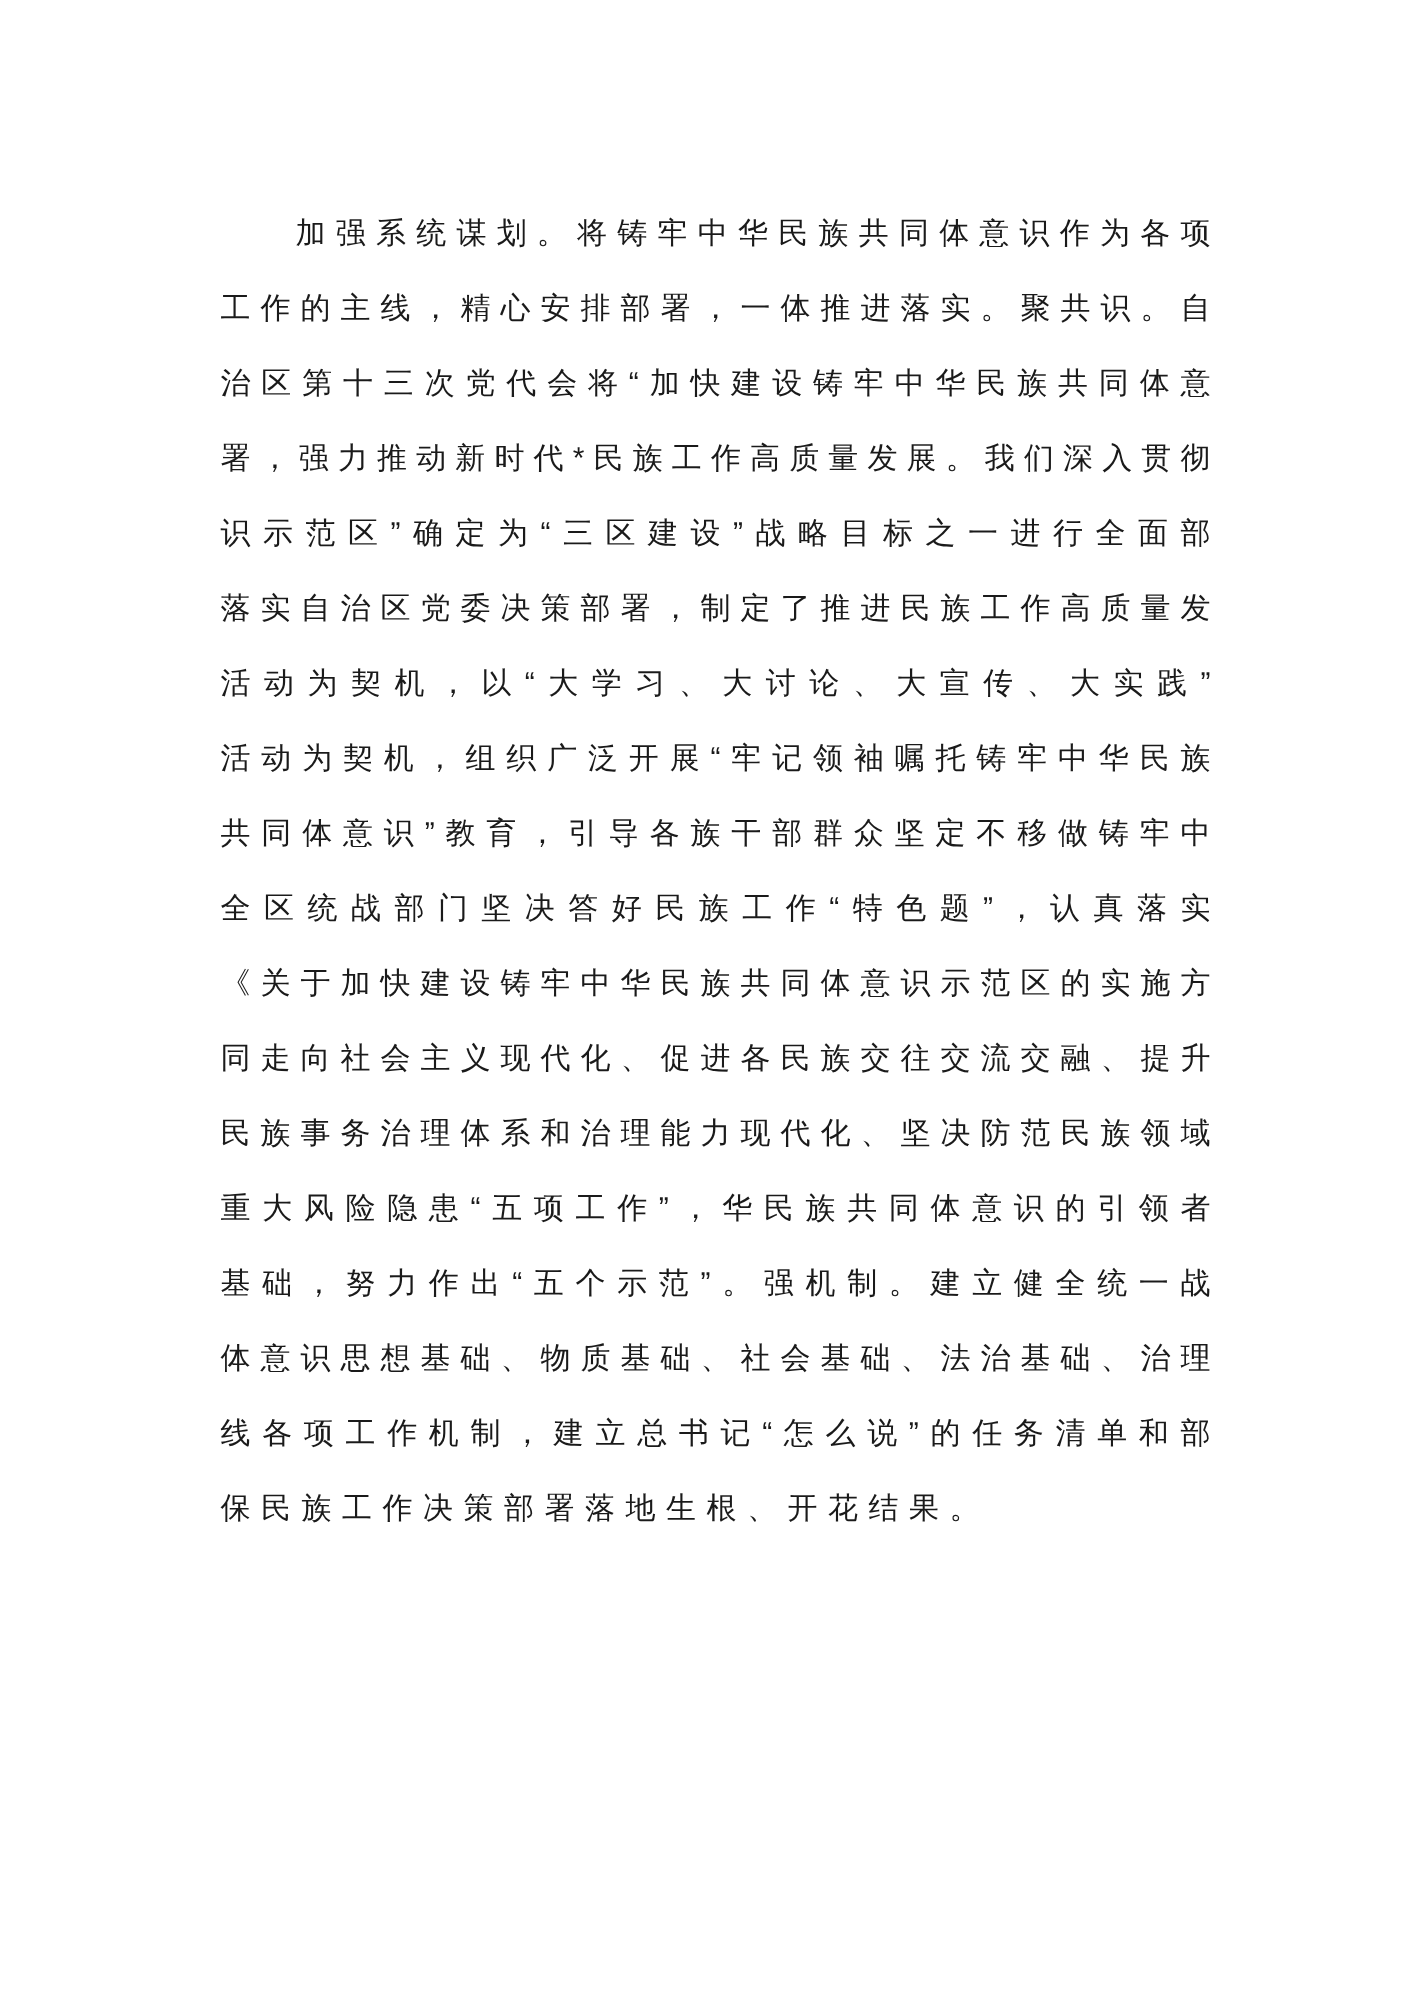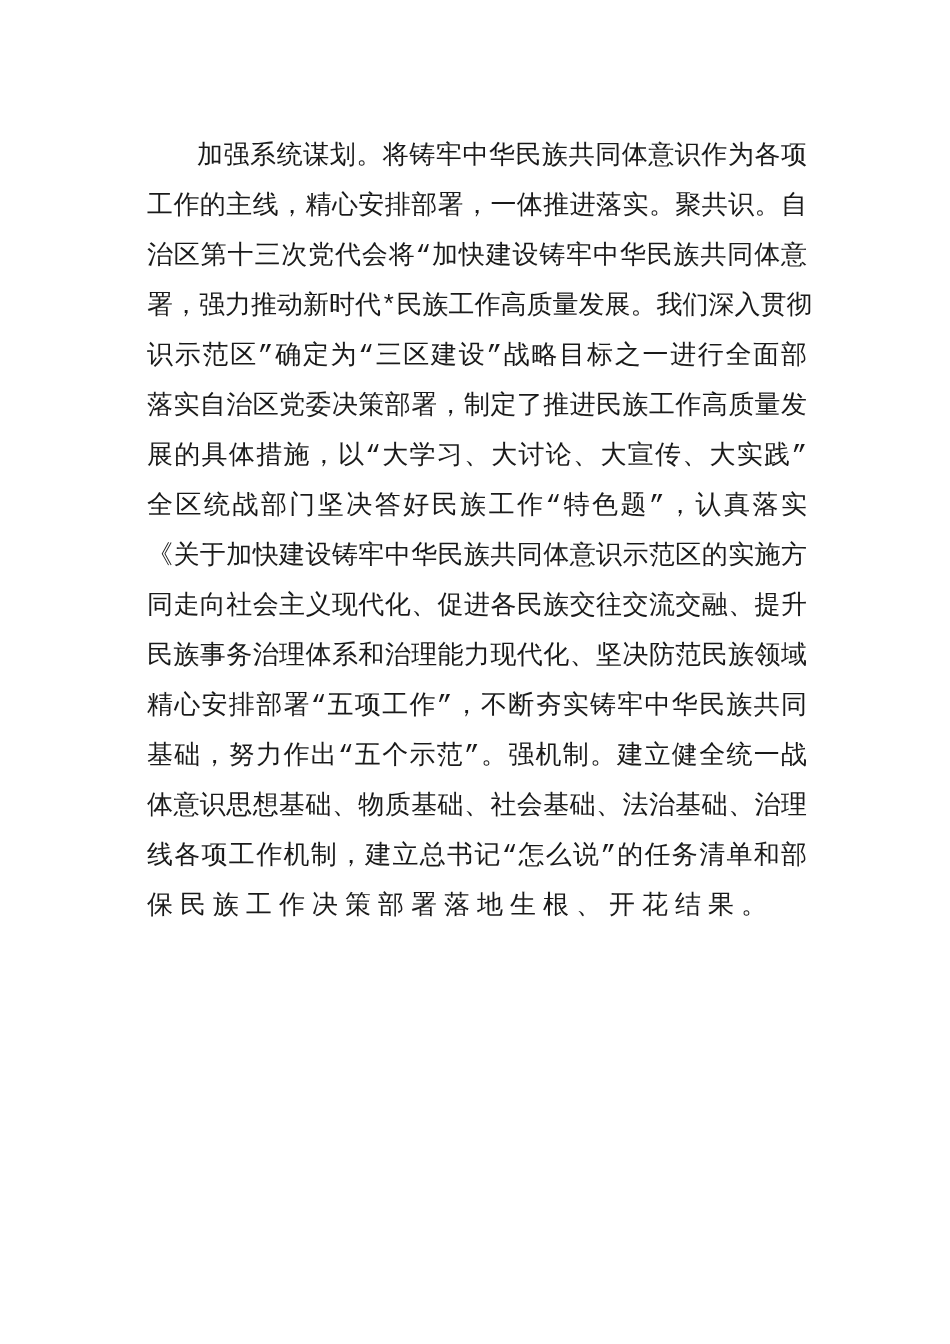--- a/index.html
+++ b/index.html
@@ -26,22 +26,22 @@
       left: 147px;
       top: 131px;
       width: 660px;
       margin: 0;
       padding: 0;
     }
     .line {
       display: block;
       height: 50px;
       line-height: 50px;
-      font-family: Liberation Mono, monospace;
-      font-size: 26px;
+      font-family: Liberation Sans, sans-serif;
+      font-size: 20px;
       color: #1a1a1a;
       white-space: nowrap;
       text-align: justify;
       text-align-last: justify;
       letter-spacing: 0px;
     }
     .line.indent {
       padding-left: 50px;
     }
     .line.last {
@@ -53,24 +53,26 @@
 <body>
 
 <div class="page">
   <div class="body-text">
     <span class="line indent">加强系统谋划。将铸牢中华民族共同体意识作为各项</span>
     <span class="line">工作的主线，精心安排部署，一体推进落实。聚共识。自</span>
     <span class="line">治区第十三次党代会将“加快建设铸牢中华民族共同体意</span>
     <span class="line">署，强力推动新时代*民族工作高质量发展。我们深入贯彻</span>
     <span class="line">识示范区”确定为“三区建设”战略目标之一进行全面部</span>
     <span class="line">落实自治区党委决策部署，制定了推进民族工作高质量发</span>
-    <span class="line">展的具体措施，以“大学习、大讨论、大宣传、大实践”</span>
+    <span class="line">活动为契机，以“大学习、大讨论、大宣传、大实践”</span>
+    <span class="line">活动为契机，组织广泛开展“牢记领袖嘱托铸牢中华民族</span>
+    <span class="line">共同体意识”教育，引导各族干部群众坚定不移做铸牢中</span>
     <span class="line">全区统战部门坚决答好民族工作“特色题”，认真落实</span>
     <span class="line">《关于加快建设铸牢中华民族共同体意识示范区的实施方</span>
     <span class="line">同走向社会主义现代化、促进各民族交往交流交融、提升</span>
     <span class="line">民族事务治理体系和治理能力现代化、坚决防范民族领域</span>
-    <span class="line">精心安排部署“五项工作”，不断夯实铸牢中华民族共同</span>
+    <span class="line">重大风险隐患“五项工作”，华民族共同体意识的引领者</span>
     <span class="line">基础，努力作出“五个示范”。强机制。建立健全统一战</span>
     <span class="line">体意识思想基础、物质基础、社会基础、法治基础、治理</span>
     <span class="line">线各项工作机制，建立总书记“怎么说”的任务清单和部</span>
     <span class="line last">保民族工作决策部署落地生根、开花结果。</span>
   </div>
 </div>
 
 </body></html>

